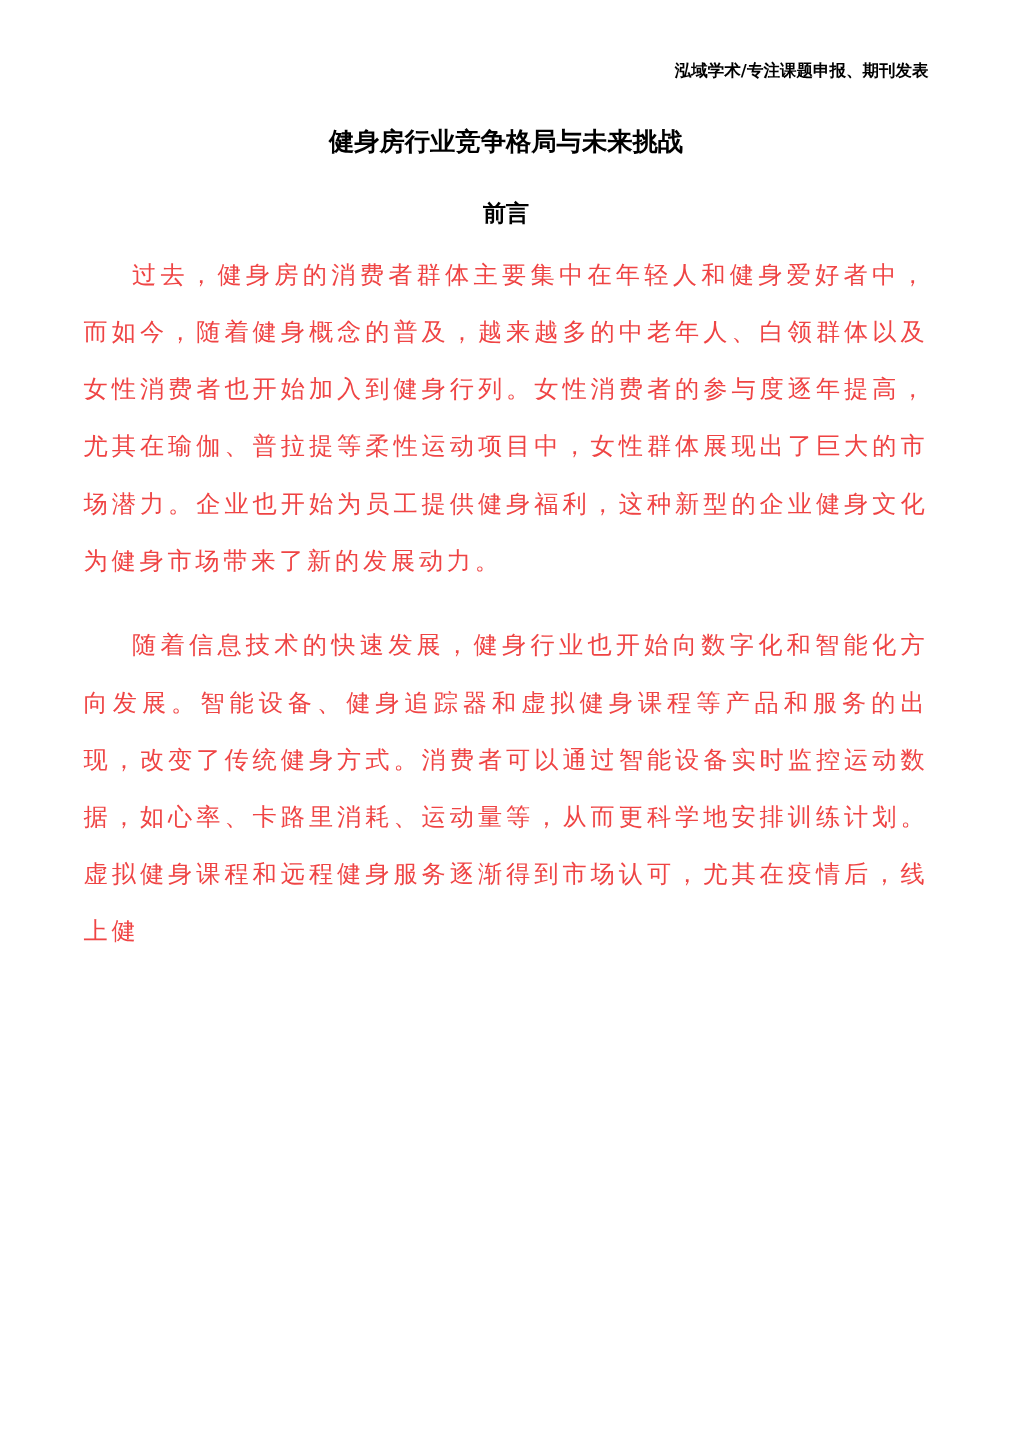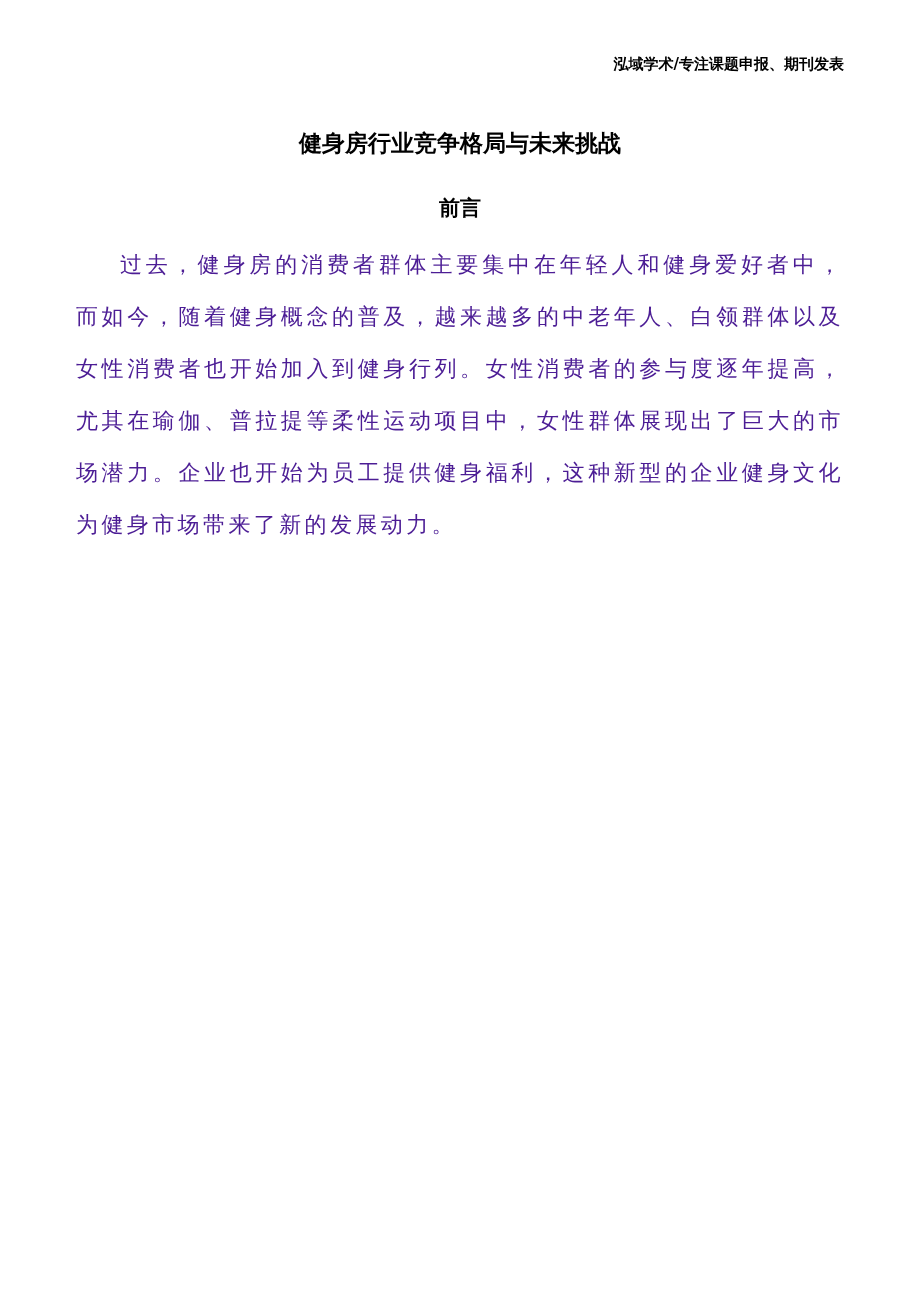--- a/index.html
+++ b/index.html
@@ -20,21 +20,21 @@
     margin-top: 54px;
     padding-right: 76px;
     text-align: right;
     font-family: "DejaVu Sans", "Liberation Sans", sans-serif;
     font-weight: bold;
     font-size: 15px;
     line-height: 20px;
     color: #000000;
   }
   .doc-title {
-    margin-top: 54px;
+    margin-top: 40px;
     text-align: center;
     font-weight: bold;
     font-size: 23px;
     line-height: 30px;
     color: #000000;
   }
   .section-heading {
     margin-top: 35px;
     text-align: center;
     font-weight: bold;
@@ -46,21 +46,21 @@
     margin-top: 16px;
     padding: 0 76px;
   }
   .doc-body p {
     margin: 0 0 25px 0;
     font-size: 22px;
     line-height: 52px;
     letter-spacing: 3.4px;
     text-align: justify;
     text-indent: 2em;
-    color: #4c1d95;
+    color: #ef4444;
   }
   .doc-footer {
     position: absolute;
     left: 0;
     right: 0;
     top: 1248px;
     text-align: center;
     font-family: "DejaVu Serif", "Liberation Serif", serif;
     font-weight: bold;
     font-size: 17px;
@@ -74,17 +74,18 @@
 <div class="page">
 
   <div class="doc-header">泓域学术/专注课题申报、期刊发表</div>
 
   <h1 class="doc-title" style="margin-bottom:0;">健身房行业竞争格局与未来挑战</h1>
 
   <h2 class="section-heading" style="margin-bottom:0;">前言</h2>
 
   <div class="doc-body">
     <p>过去，健身房的消费者群体主要集中在年轻人和健身爱好者中，而如今，随着健身概念的普及，越来越多的中老年人、白领群体以及女性消费者也开始加入到健身行列。女性消费者的参与度逐年提高，尤其在瑜伽、普拉提等柔性运动项目中，女性群体展现出了巨大的市场潜力。企业也开始为员工提供健身福利，这种新型的企业健身文化为健身市场带来了新的发展动力。</p>
+    <p>随着信息技术的快速发展，健身行业也开始向数字化和智能化方向发展。智能设备、健身追踪器和虚拟健身课程等产品和服务的出现，改变了传统健身方式。消费者可以通过智能设备实时监控运动数据，如心率、卡路里消耗、运动量等，从而更科学地安排训练计划。虚拟健身课程和远程健身服务逐渐得到市场认可，尤其在疫情后，线上健</p>
   </div>
 
   <div class="doc-footer">1 / 22</div>
 
 </div>
 
 </body></html>

